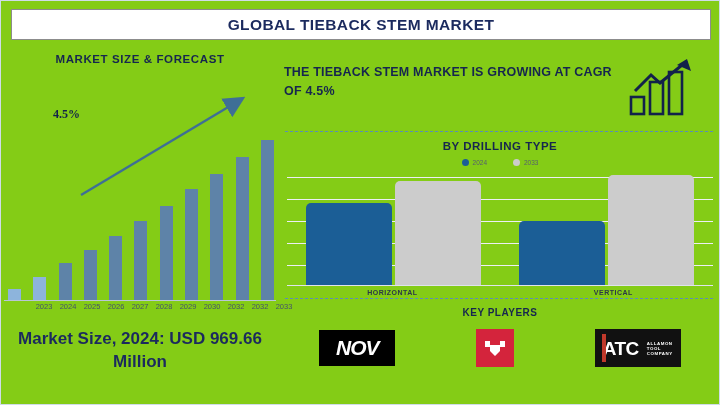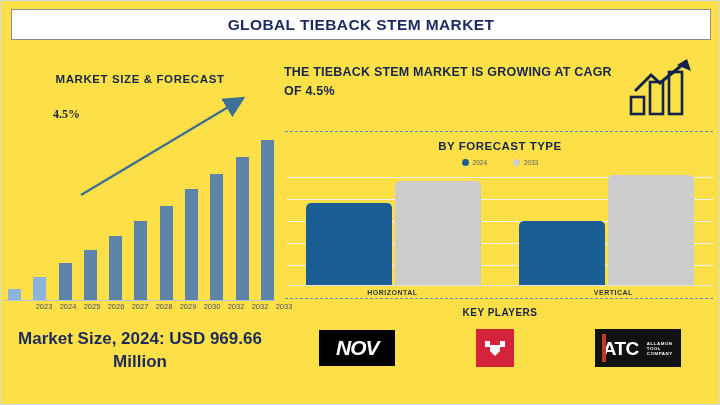--- a/index.html
+++ b/index.html
@@ -6,38 +6,38 @@
   body{
     width:720px;height:405px;overflow:hidden;
     background:#ffffff;
     font-family:"Liberation Sans", sans-serif;
     -webkit-font-smoothing:antialiased;
   }
   .page{
     position:relative;width:720px;height:405px;
     box-sizing:border-box;
     border:1px solid #cfdce8;
-    background:#fde047;
+    background:#84cc16;
   }
   
   .title-box{
     position:absolute;left:10px;top:8px;width:700px;height:31px;
     box-sizing:border-box;
     border:1px solid #8c8c8c;
     background:#ffffff;
     display:flex;align-items:center;justify-content:center;
   }
   .title-text{
     font-size:15.5px;font-weight:bold;color:#1b2a5e;
     letter-spacing:.4px;
   }
   
   .left-panel{position:absolute;left:0;top:44px;width:278px;height:355px;}
   .left-head{
-    position:absolute;left:0;top:28px;width:278px;text-align:center;
+    position:absolute;left:0;top:8px;width:278px;text-align:center;
     font-size:11.5px;font-weight:bold;color:#16264f;letter-spacing:.6px;
   }
   .cagr-big{
     position:absolute;left:52px;top:62px;
     font-size:12px;font-weight:bold;color:#12224a;
     font-family:"Liberation Serif", serif;
   }
   .arrow-svg{position:absolute;left:72px;top:48px;}
   .chart-left{
     position:absolute;left:5px;top:55px;width:270px;height:200px;
@@ -203,21 +203,21 @@
     <svg class="growth-icon" width="74" height="60">
       <rect x="2" y="40" width="13" height="17" fill="none" stroke="#12224a" stroke-width="2.6"></rect>
       <rect x="21" y="25" width="13" height="32" fill="none" stroke="#12224a" stroke-width="2.6"></rect>
       <rect x="40" y="15" width="13" height="42" fill="none" stroke="#12224a" stroke-width="2.6"></rect>
       <polyline points="6,34 22,18 31,26 58,4" fill="none" stroke="#12224a" stroke-width="3"></polyline>
       <polygon points="58,2 62,14 48,8" fill="#12224a"></polygon>
     </svg>
 
     <div class="dash-sep sep-1"></div>
 
-    <div class="sub-head">BY FORECAST TYPE</div>
+    <div class="sub-head">BY DRILLING TYPE</div>
 
     <div class="legend" id="legend-row">
         <div class="legend-item">
           <span class="dot" style="background: rgb(27, 94, 150);"></span>
           <span class="legend-lbl">2024</span>
         </div>
         <div class="legend-item">
           <span class="dot" style="background: rgb(204, 204, 204);"></span>
           <span class="legend-lbl">2033</span>
         </div>

